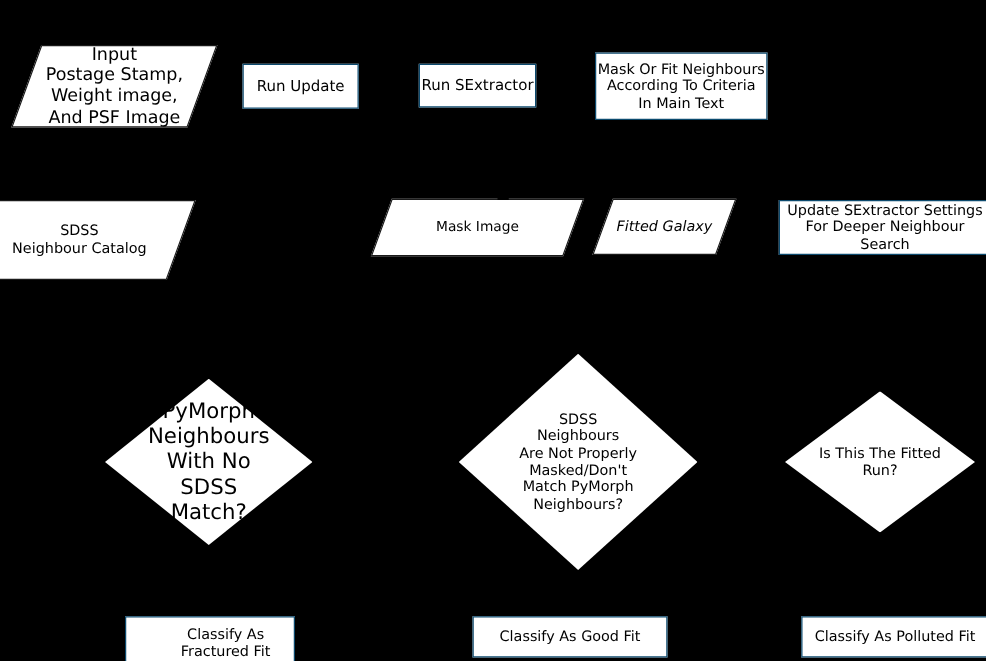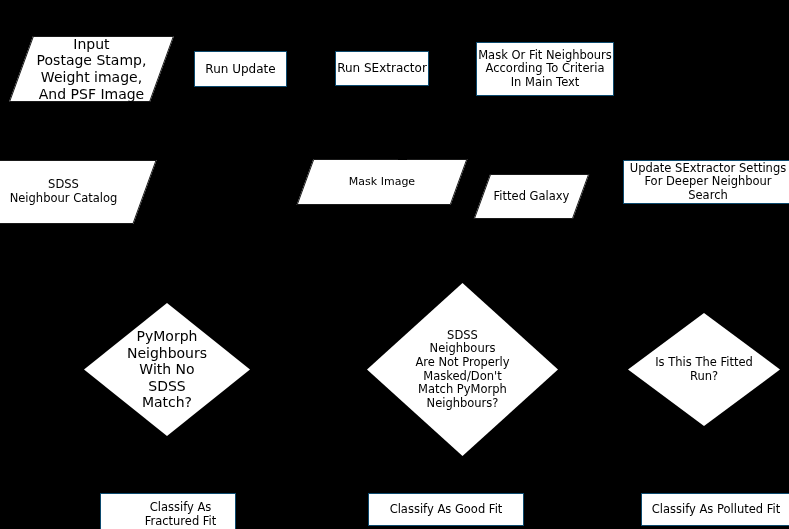--- a/index.html
+++ b/index.html
@@ -78,29 +78,29 @@
   }
 
   
   #n-input        { left:21px;  top:36px;  width:141px; height:66px;  font-size:14px; }
   #n-run-pymorph  { left:194px; top:51px;  width:93px;  height:36px;  font-size:12px; }
   #n-run-sex      { left:335px; top:51px;  width:94px;  height:35px;  font-size:12px; }
   #n-mask-or-fit  { left:476px; top:42px;  width:138px; height:54px;  font-size:11.5px; }
 
   #n-sdss-cat     { left:-18px; top:160px; width:163px; height:64px;  font-size:11.5px; }
   #n-mask-image   { left:305px; top:159px; width:154px; height:46px;  font-size:11px; }
-  #n-fitted-gal   { left:482px; top:174px; width:99px;  height:45px;  font-size:11.5px; }
+  #n-fitted-gal   { left:482px; top:159px; width:99px;  height:45px;  font-size:11.5px;font-style:italic; }
   #n-update-sex   { left:623px; top:160px; width:170px; height:44px;  font-size:11.5px; }
 
-  #n-d-pymorph    { left:84px;  top:303px; width:166px; height:133px; font-size:14px; }
+  #n-d-pymorph    { left:84px;  top:303px; width:166px; height:133px; font-size:17px; }
   #n-d-sdss       { left:367px; top:283px; width:191px; height:173px; font-size:11.5px; }
   #n-d-initial    { left:628px; top:313px; width:152px; height:113px; font-size:11.5px; }
 
   #n-fractured    { left:100px; top:493px; width:136px; height:44px;  font-size:11.5px;padding-left:25px; }
-  #n-good         { left:368px; top:493px; width:156px; height:33px;  font-size:11.5px; }
+  #n-good         { left:378px; top:493px; width:156px; height:33px;  font-size:11.5px; }
   #n-polluted     { left:641px; top:493px; width:150px; height:33px;  font-size:11.5px; }
 
   
   #notch {
     position: absolute;
     left: 398px;
     top: 156px;
     width: 9px;
     height: 4px;
     background: #000000;

